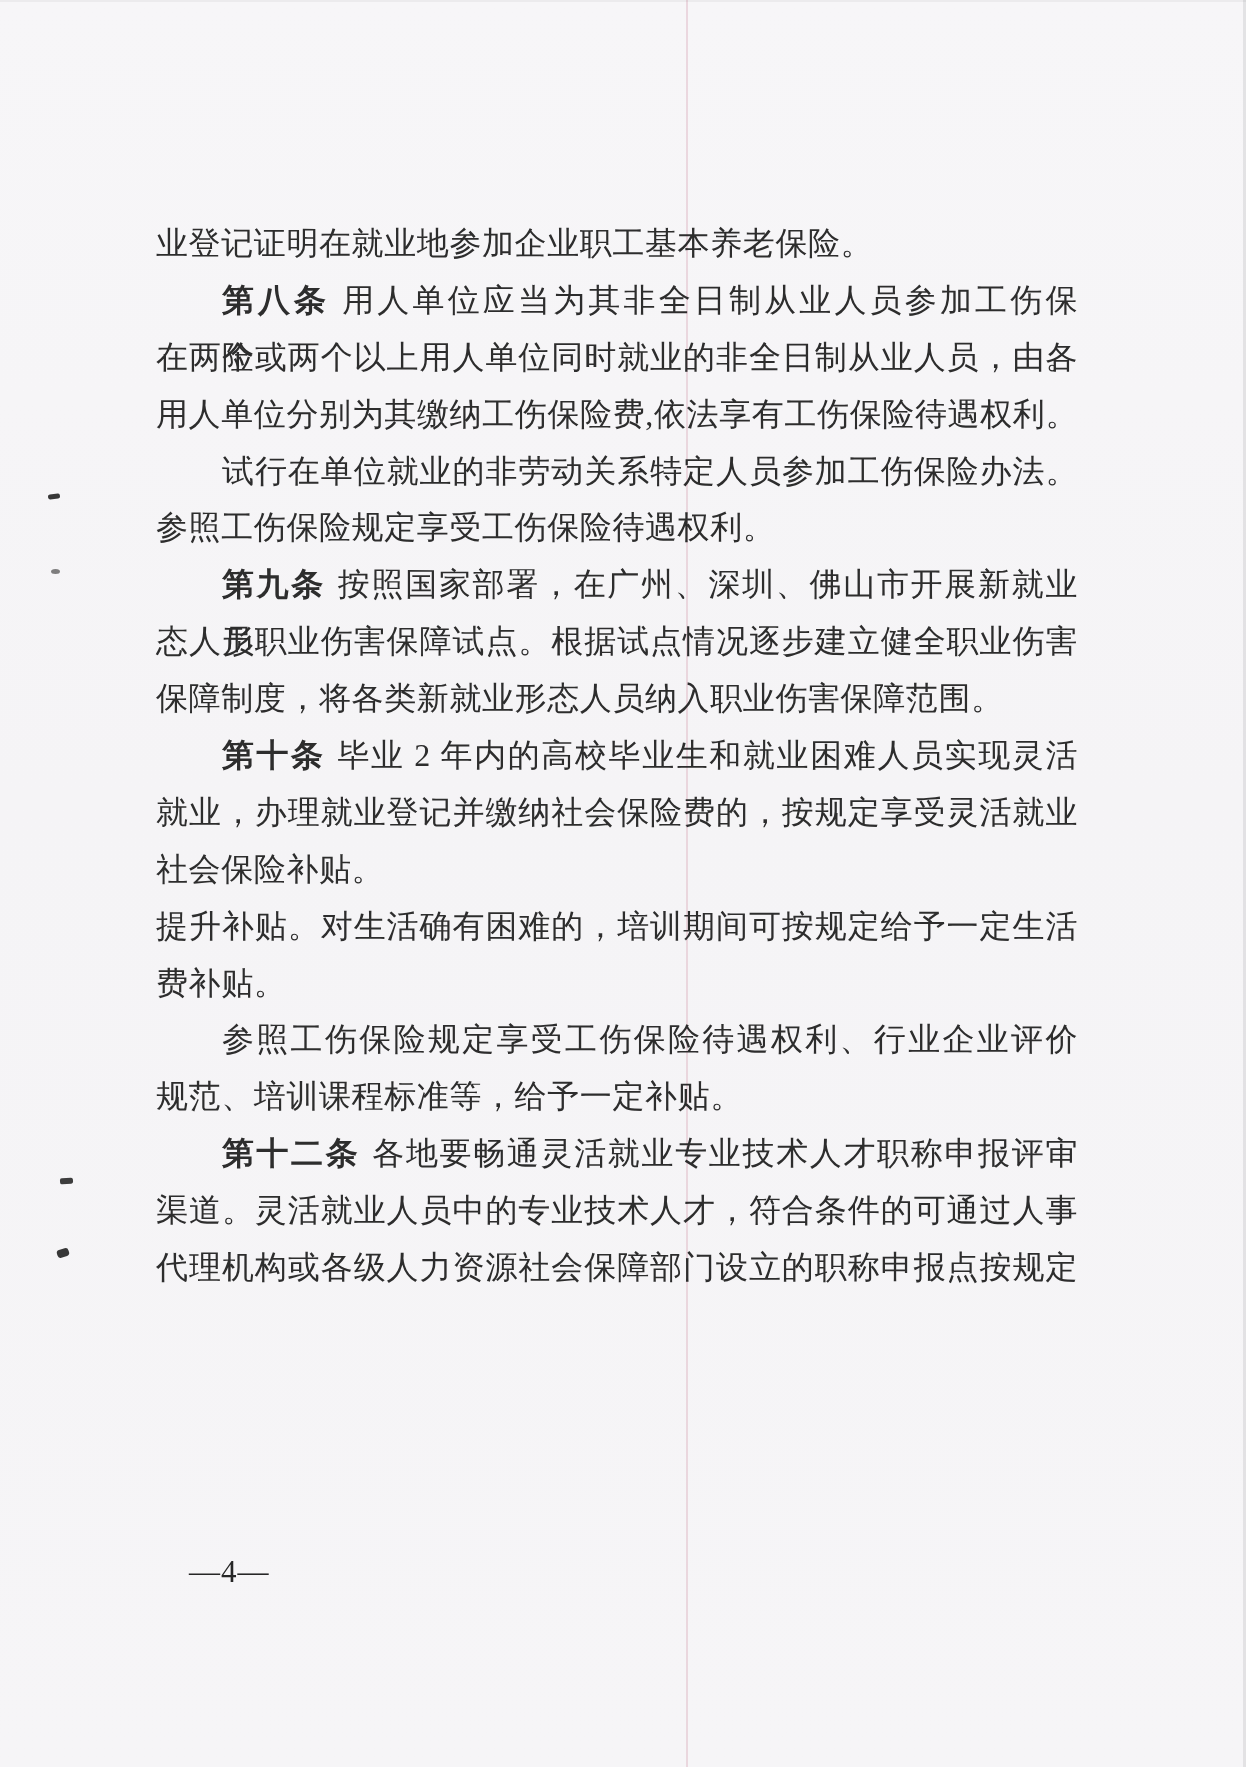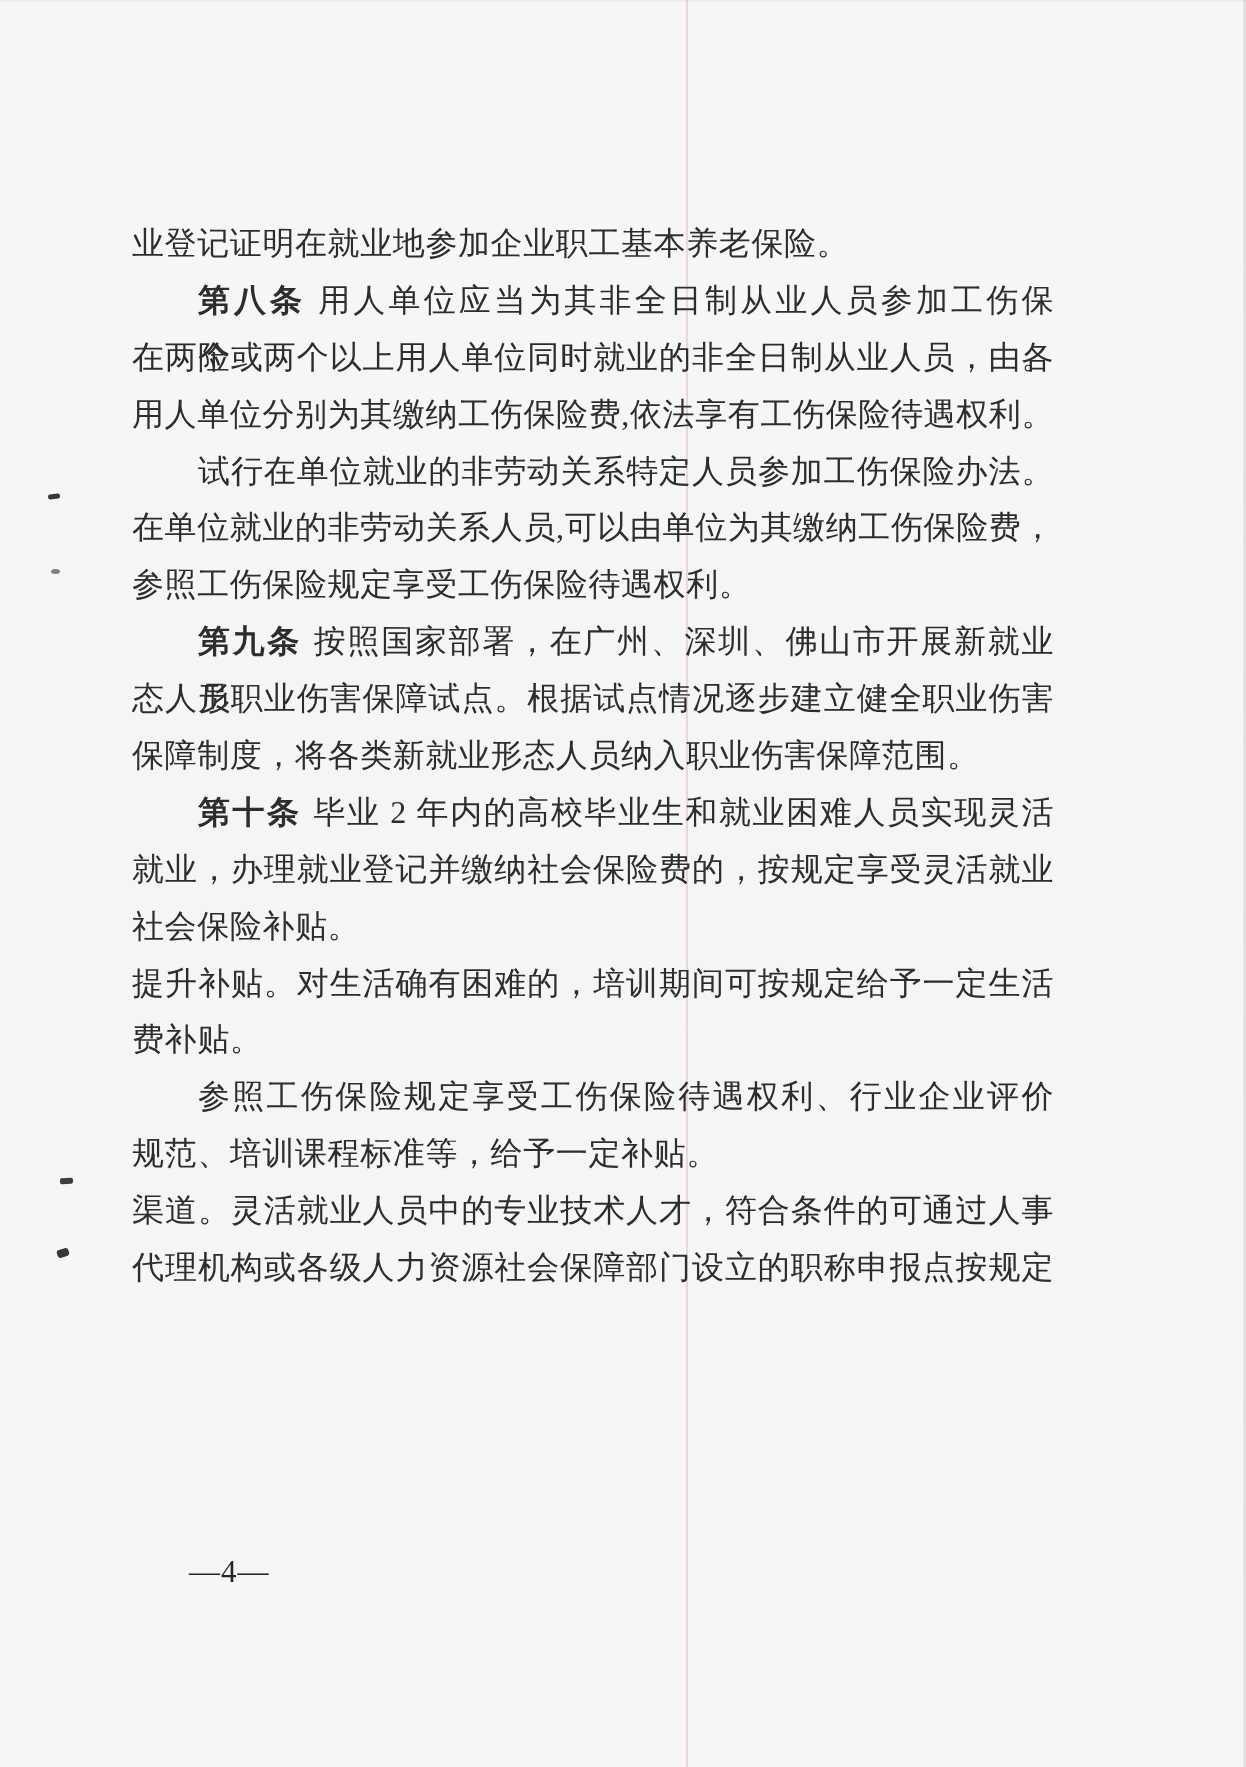--- a/index.html
+++ b/index.html
@@ -34,21 +34,21 @@
   }
   .edge-top {
     position: absolute;
     left: 0; top: 0;
     width: 100%; height: 2px;
     background: rgba(60,60,70,0.06);
   }
   
   .text-block {
     position: absolute;
-    left: 132px;
+    left: 156px;
     top: 215px;
     width: 922px;
     color: #2d2d2d;
   }
   .line {
     display: block;
     height: 56.9px;
     line-height: 56.9px;
     font-size: 32px;
     white-space: nowrap;
@@ -104,31 +104,31 @@
   <div class="speck s2"></div>
   <div class="speck s3"></div>
   <div class="speck s4"></div>
 
   <div class="text-block" id="text-block">
       <div class="line"><span>业登记证明在就业地参加企业职工基本养老保险。</span></div>
       <div class="line indent fill"><b class="art">第八条</b><span>用人单位应当为其非全日制从业人员参加工伤保险。</span></div>
       <div class="line fill"><span>在两个或两个以上用人单位同时就业的非全日制从业人员，由各</span></div>
       <div class="line fill"><span>用人单位分别为其缴纳工伤保险费,依法享有工伤保险待遇权利。</span></div>
       <div class="line indent fill"><span>试行在单位就业的非劳动关系特定人员参加工伤保险办法。</span></div>
-      <div class="line fill"><span>在单位就业的非劳动关系人员,可以由单位为其缴纳工伤保险费，</span></div>
       <div class="line"><span>参照工伤保险规定享受工伤保险待遇权利。</span></div>
       <div class="line indent fill"><b class="art">第九条</b><span>按照国家部署，在广州、深圳、佛山市开展新就业形</span></div>
       <div class="line fill"><span>态人员职业伤害保障试点。根据试点情况逐步建立健全职业伤害</span></div>
       <div class="line"><span>保障制度，将各类新就业形态人员纳入职业伤害保障范围。</span></div>
       <div class="line indent fill"><b class="art">第十条</b><span>毕业 2 年内的高校毕业生和就业困难人员实现灵活</span></div>
       <div class="line fill"><span>就业，办理就业登记并缴纳社会保险费的，按规定享受灵活就业</span></div>
       <div class="line"><span>社会保险补贴。</span></div>
       <div class="line fill"><span>提升补贴。对生活确有困难的，培训期间可按规定给予一定生活</span></div>
       <div class="line"><span>费补贴。</span></div>
       <div class="line indent fill"><span>参照工伤保险规定享受工伤保险待遇权利、行业企业评价</span></div>
       <div class="line"><span>规范、培训课程标准等，给予一定补贴。</span></div>
+      <div class="line indent fill"><b class="art">第十二条</b><span>各地要畅通灵活就业专业技术人才职称申报评审</span></div>
       <div class="line fill"><span>渠道。灵活就业人员中的专业技术人才，符合条件的可通过人事</span></div>
       <div class="line fill"><span>代理机构或各级人力资源社会保障部门设立的职称申报点按规定</span></div>
     </div>
 
   <div class="page-number">—4—</div>
 
 </div>
 
 </body></html>

